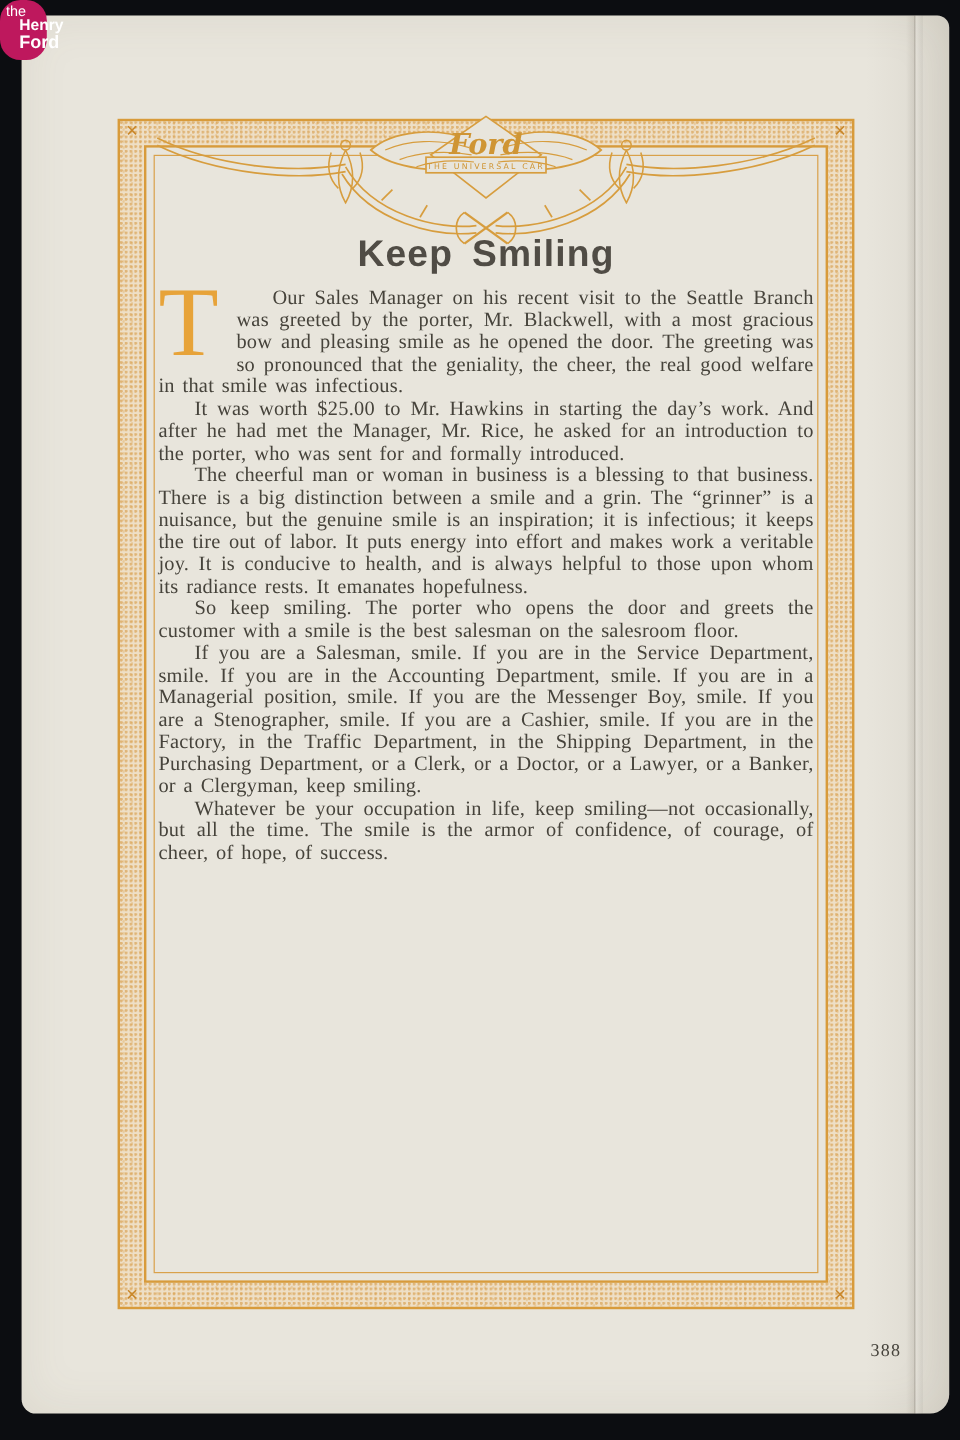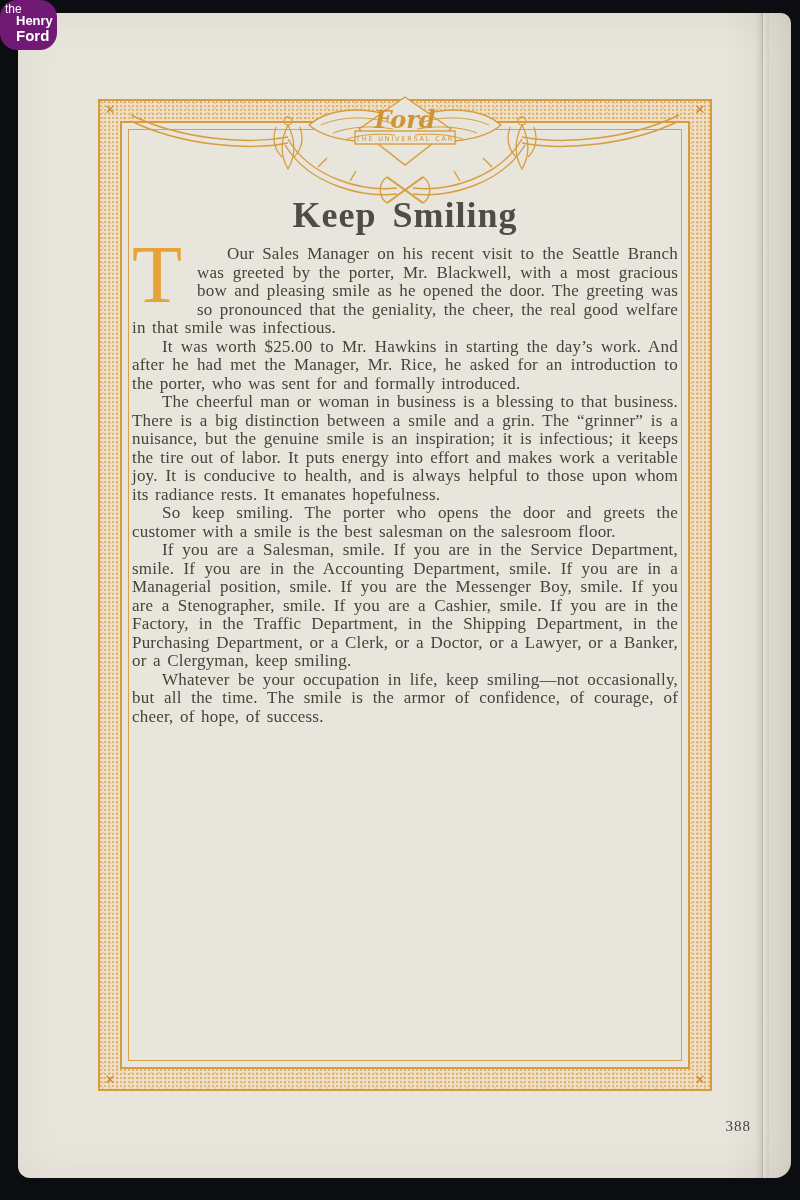--- a/index.html
+++ b/index.html
@@ -22,22 +22,22 @@
     background:linear-gradient(to right, rgba(0,0,0,0) 0%, rgba(80,70,55,0.05) 60%, rgba(80,70,55,0.10) 100%);
     border-radius:0 10px 16px 0;
     pointer-events:none;
   }
   .crease{
     position:absolute; top:0; bottom:0; right:22px; width:14px;
     background:linear-gradient(to right, rgba(0,0,0,0) 0%, rgba(90,80,65,0.10) 45%, rgba(60,52,40,0.26) 52%, rgba(255,255,255,0.14) 60%, rgba(0,0,0,0.05) 100%);
   }
   
   .wm{
-    position:absolute; left:0; top:0; width:57px; height:50px;
-    background:#701a75; color:#ffffff; z-index:20;
+    position:absolute; left:0; top:0; width:39px; height:50px;
+    background:#be185d; color:#ffffff; z-index:20;
     font-family:"Liberation Sans", sans-serif;
     border-radius:17px;
   }
   .wm-the{position:absolute; left:5px; top:2px; font-size:12px; font-weight:400;}
   .wm-henry{position:absolute; left:16px; top:13px; font-size:13px; font-weight:700;}
   .wm-ford{position:absolute; left:16px; top:27px; font-size:15px; font-weight:700;}
   
   .frame{
     position:absolute; left:80px; top:86px; width:614px; height:992px;
     border:2px solid #d89b3b; box-sizing:border-box;
@@ -68,22 +68,22 @@
   }
   .badge-tagline{
     font-family:"DejaVu Sans", sans-serif; font-size:6.5px; letter-spacing:1.8px; fill:#cf9534;
   }
   
   .content{
     position:absolute; left:32px; right:32px; top:0; bottom:0; z-index:2;
   }
   .title{
     margin:93px 0 9px 0; text-align:center;
-    font-family:Liberation Serif, serif; font-weight:700;
-    font-size:36px; letter-spacing:1px; word-spacing:6px; color:#504c45;
+    font-family:Liberation Sans, sans-serif; font-weight:700;
+    font-size:31px; letter-spacing:1px; word-spacing:6px; color:#504c45;
   }
   .body p{
     margin:0; text-indent:30px; text-align:justify;
     font-size:17px; line-height:18.5px; word-spacing:2px; letter-spacing:0.2px;
     color:#46433b;
   }
   .body p.p-first{text-indent:0;}
   .dropcap{
     float:left; height:54px; width:56px; overflow:visible;
     font-family:"Liberation Serif", serif;

